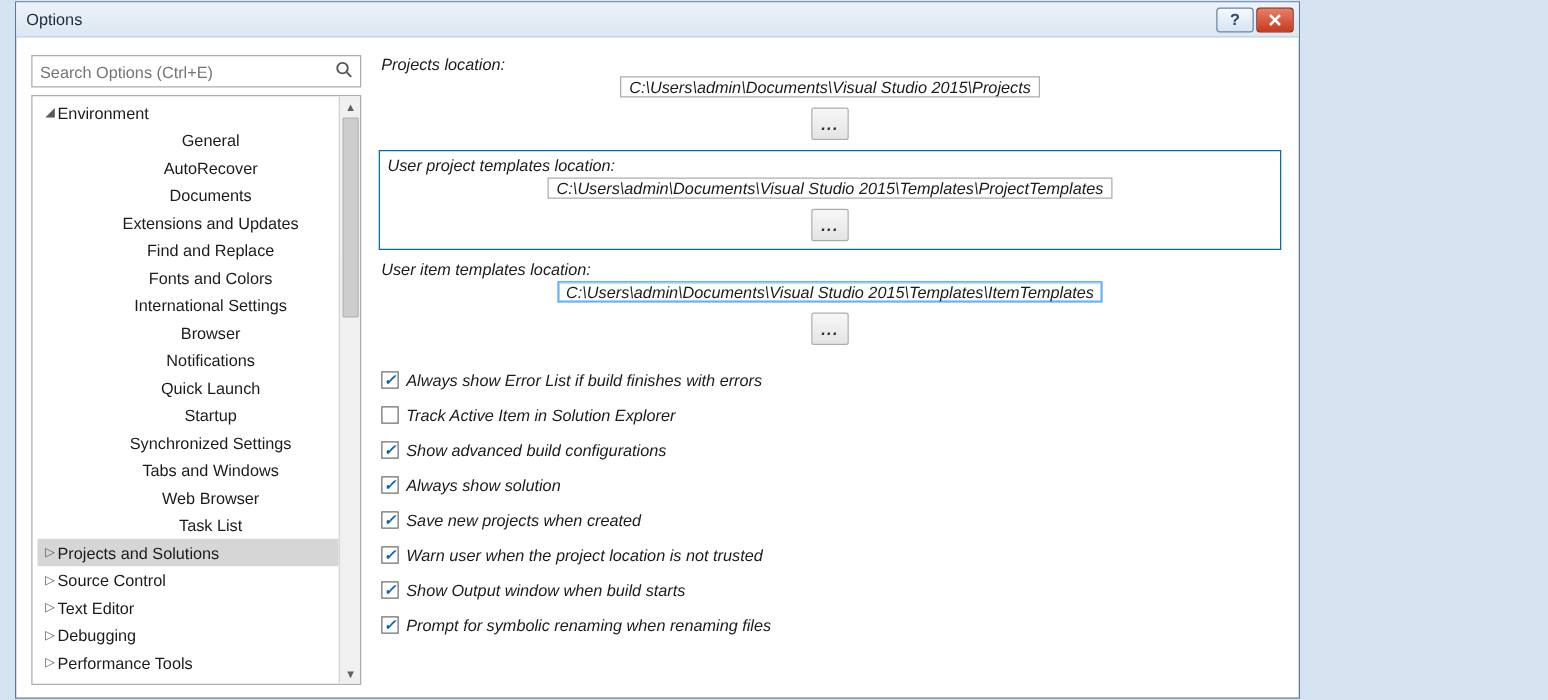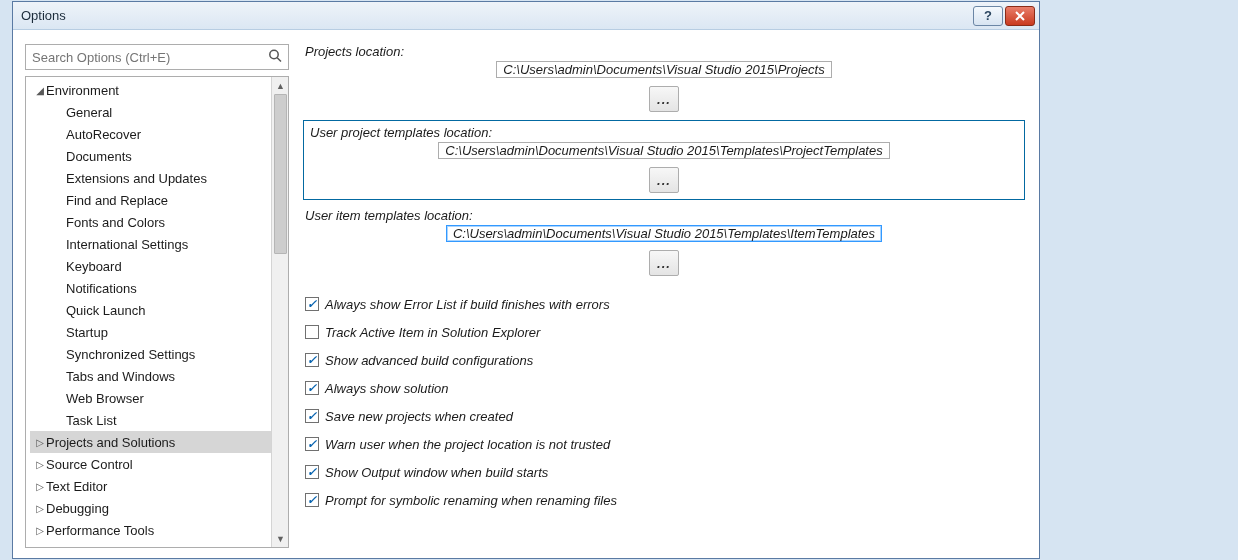--- a/index.html
+++ b/index.html
@@ -14,21 +14,21 @@
   .titlebar-btn.close svg { stroke: #fff; }
   .content { display: flex; height: calc(100% - 28px); padding: 14px 16px 10px 12px; gap: 16px; }
   .left-pane { width: 264px; display: flex; flex-direction: column; }
   .search-wrap { position: relative; border: 1px solid #adadad; background: #fff; height: 26px; display: flex; align-items: center; padding: 0 26px 0 6px; margin-bottom: 6px; }
   .search-input { border: none; outline: none; width: 100%; color: #6d6d6d; font-size: 13px; background: transparent; }
   .search-icon { position: absolute; right: 6px; top: 50%; transform: translateY(-50%); color: #555; }
   .tree-container { flex: 1; border: 1px solid #adadad; background: #fff; display: flex; overflow: hidden; }
   .tree { flex: 1; padding: 2px 0 2px 4px; overflow: hidden; }
   .tree-item { display: flex; align-items: center; height: 22px; padding-left: 4px; color: #1b1b1b; cursor: pointer; }
   .tree-item .arrow { width: 12px; display: inline-block; text-align: center; color: #595959; font-size: 10px; }
-  .tree-item.child { padding-left: 36px; }
+  .tree-item.child { padding-left: 36px; justify-content: center; }
   .tree-item.top { padding-left: 4px; }
   .tree-item.selected { background: #d6d6d6; }
   .scrollgutter { width: 17px; background: #f0f0f0; border-left: 1px solid #d4d4d4; position: relative; }
   .scroll-arrow { position: absolute; left: 0; width: 17px; height: 17px; display: flex; align-items: center; justify-content: center; color: #606060; font-size: 9px; cursor: pointer; }
   .scroll-arrow.up { top: 0; }
   .scroll-arrow.down { bottom: 0; }
   .scroll-thumb { position: absolute; left: 2px; width: 13px; top: 17px; height: 160px; background: #cdcdcd; border: 1px solid #b5b5b5; border-radius: 1px; cursor: pointer; }
   .right-pane { flex: 1; display: flex; flex-direction: column; font-style: italic; }
   .field-label { color: #1b1b1b; margin-bottom: 2px; }
   .field-row { display: flex; align-items: center; gap: 8px; margin-bottom: 10px; flex-direction: column; }
@@ -92,21 +92,21 @@
             <div class="tree-item child">
               <span>Find and Replace</span>
             </div>
             <div class="tree-item child">
               <span>Fonts and Colors</span>
             </div>
             <div class="tree-item child">
               <span>International Settings</span>
             </div>
             <div class="tree-item child">
-              <span>Keyboard</span>
+              <span>Browser</span>
             </div>
             <div class="tree-item child">
               <span>Notifications</span>
             </div>
             <div class="tree-item child">
               <span>Quick Launch</span>
             </div>
             <div class="tree-item child">
               <span>Startup</span>
             </div>

